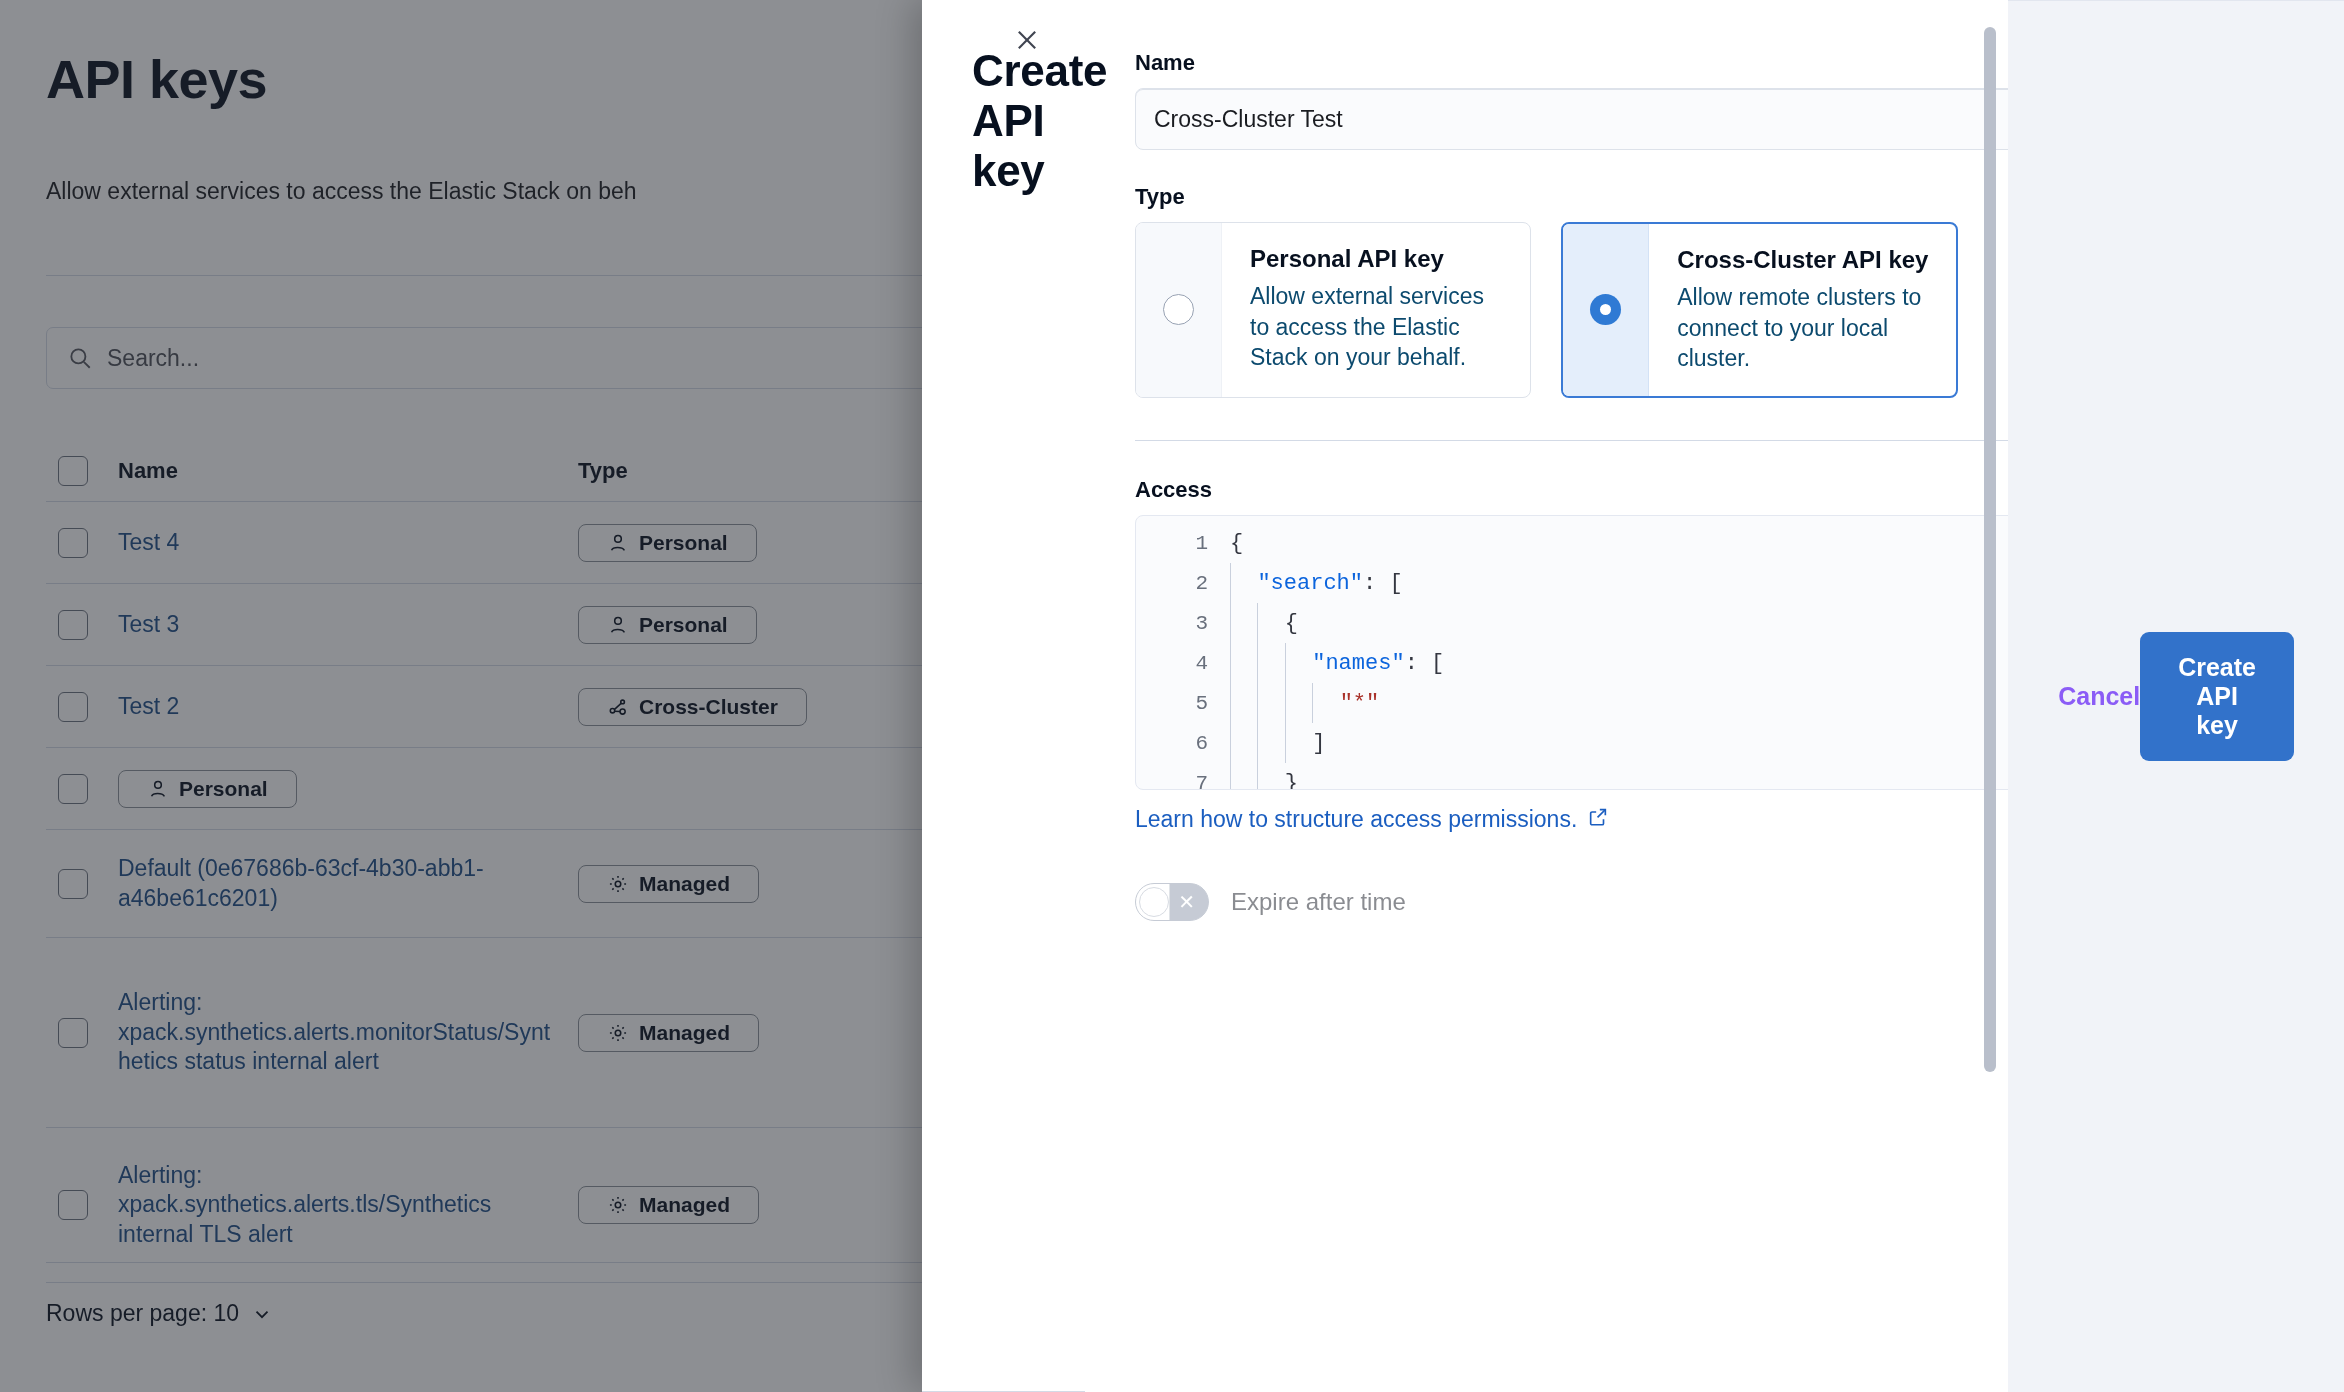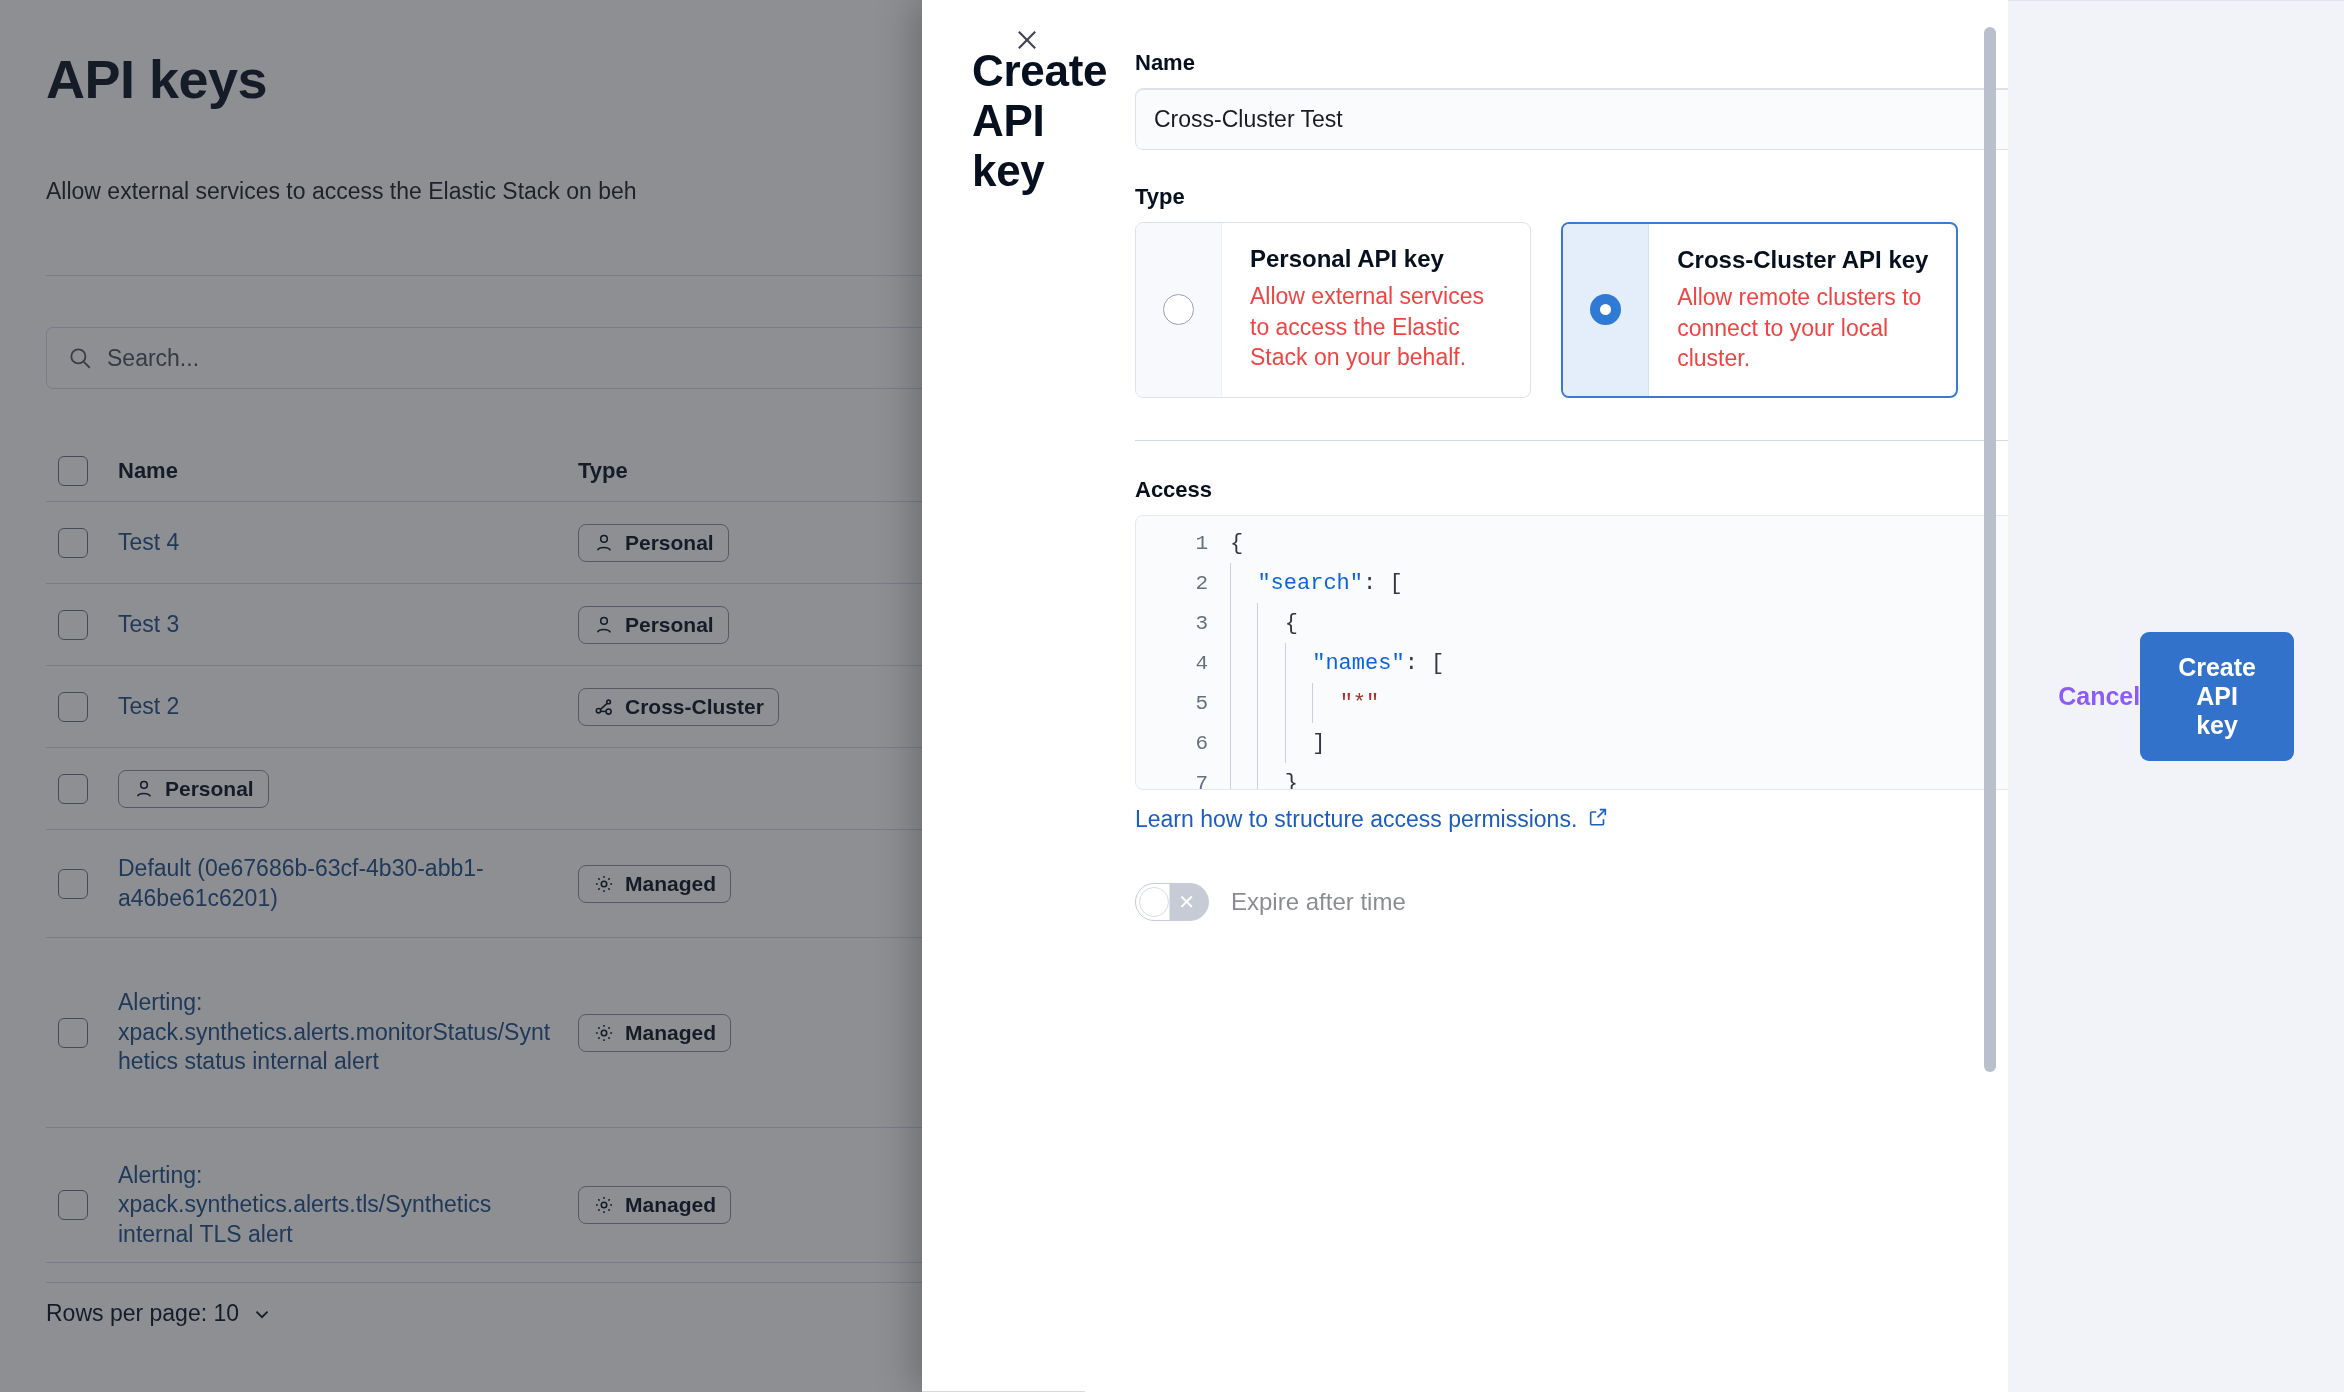--- a/index.html
+++ b/index.html
@@ -54,21 +54,21 @@
     width: 30px; height: 30px; border: 1.5px solid #6a717d; border-radius: 6px;
     background: transparent;
   }
   .name-link {
     font-size: 23px; color: #1c4c86; line-height: 1.28;
     word-break: break-word;
   }
   .badge {
     display: inline-flex; align-items: center; gap: 10px;
     border: 1px solid #8a9098; border-radius: 8px;
-    padding: 6px 14px; font-size: 21px; font-weight: 700; color: #07101f;
+    padding: 6px 28px; font-size: 21px; font-weight: 700; color: #07101f;
     background: transparent;
   }
   .badge svg { width: 22px; height: 22px; flex: 0 0 22px; }
   #rows-per-page {
     position: absolute; left: 46px; top: 1300px;
     display: flex; align-items: center; gap: 12px;
     font-size: 23px; color: #07101f;
   }
   #rows-per-page svg { width: 22px; height: 22px; }
   #hr-bottom {
@@ -141,21 +141,21 @@
   }
   .radio.on {
     border: none; background: #2f7ad4;
     display: flex; align-items: center; justify-content: center;
   }
   .radio.on::after {
     content: ""; width: 11px; height: 11px; border-radius: 50%; background: #ffffff;
   }
   .card-body { padding: 22px 24px 22px 28px; }
   .card-title { font-size: 24px; font-weight: 700; color: #07101f; margin-bottom: 8px; }
-  .card-desc  { font-size: 23px; color: #ef4444; line-height: 1.33; }
+  .card-desc  { font-size: 23px; color: #0c4a6e; line-height: 1.33; }
 
   #divider {
     margin: 42px 0 0 0; width: 1298px; height: 1px; background: #d3dae6;
   }
   #access-section { margin-top: 36px; }
   #code-editor {
     width: 1298px; height: 275px;
     border: 1px solid #e4e8f1; border-radius: 8px;
     background: #fafbfd;
     overflow: hidden; position: relative;

